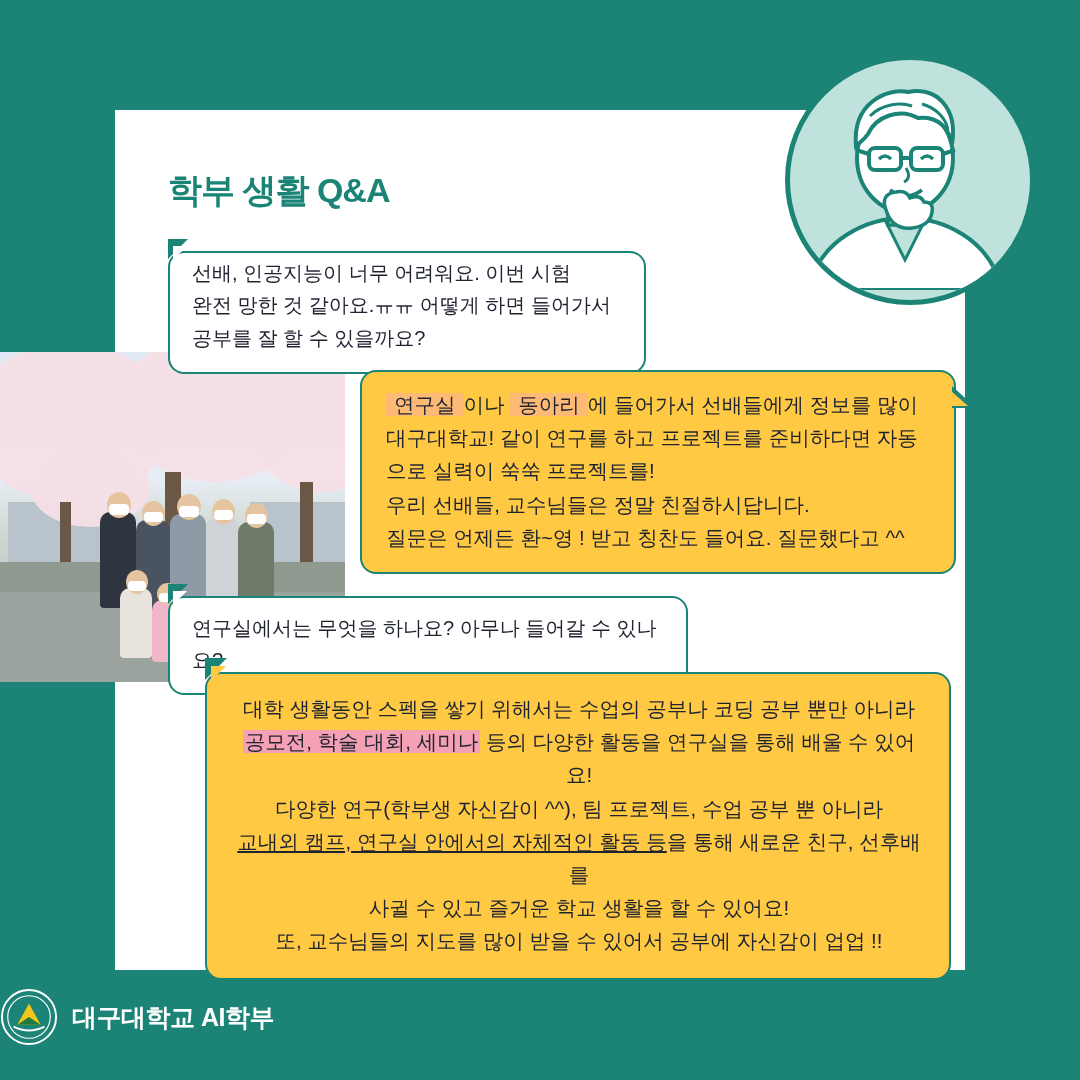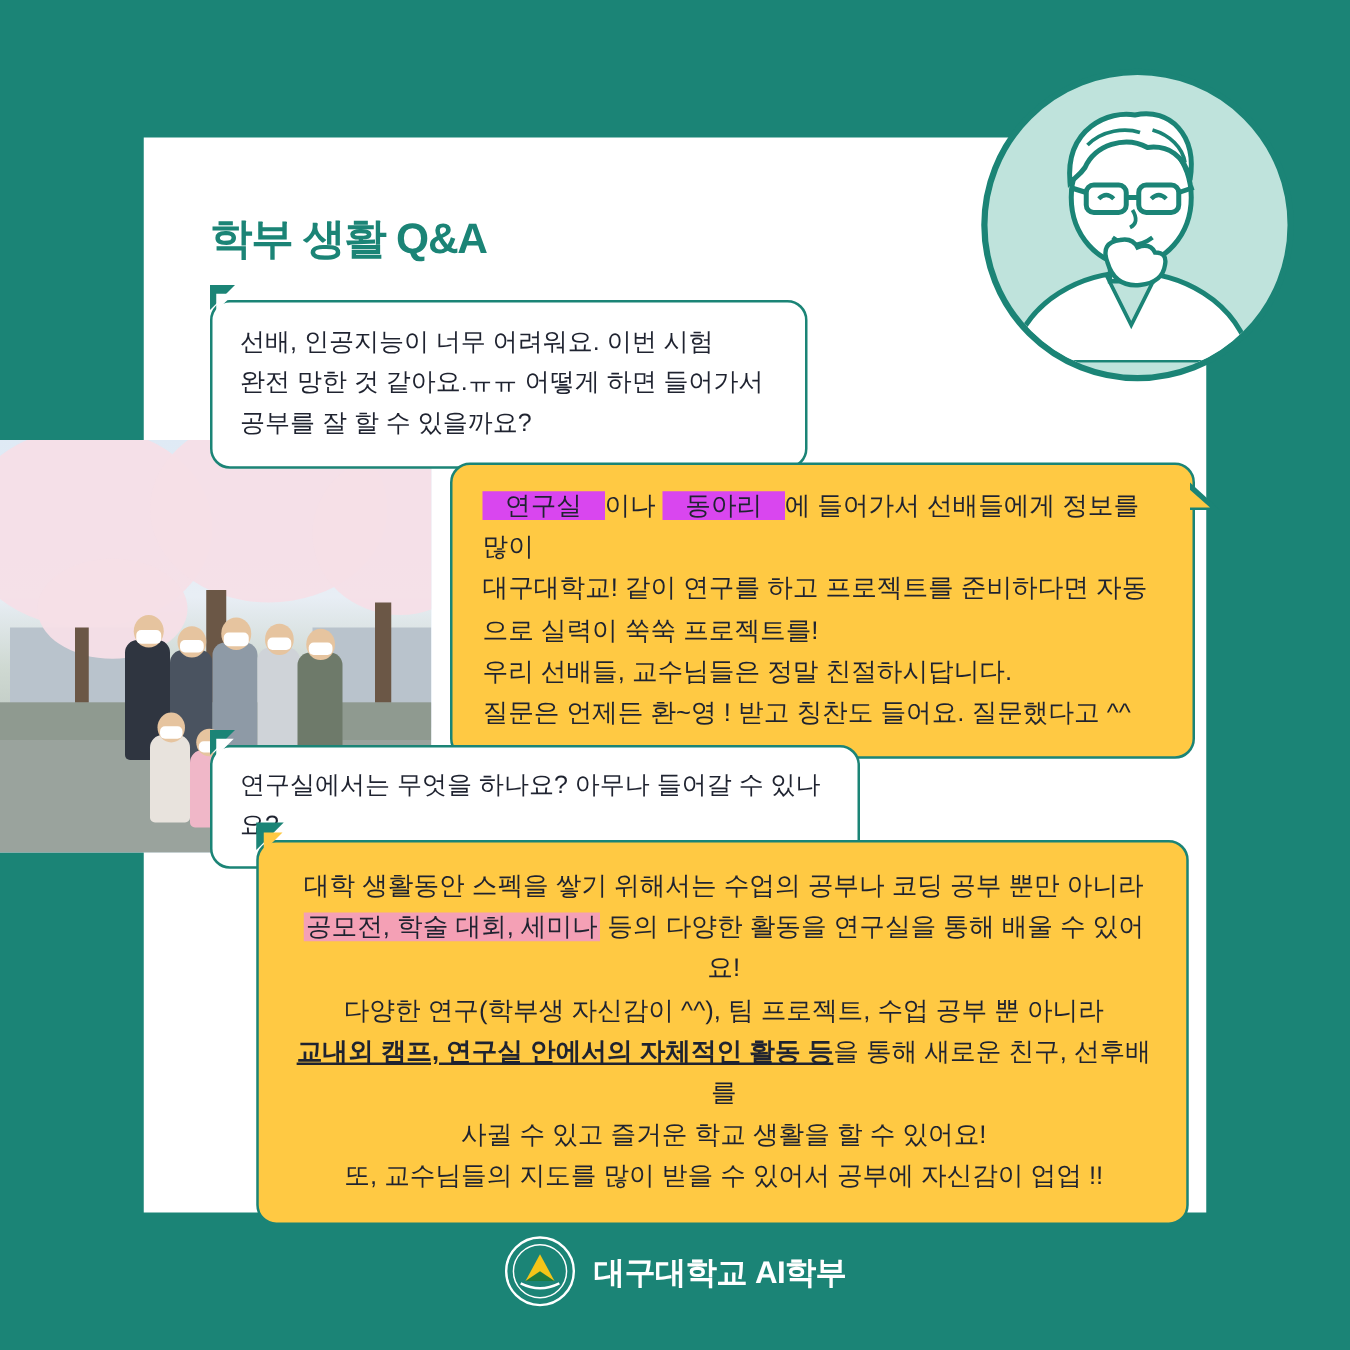--- a/index.html
+++ b/index.html
@@ -41,23 +41,23 @@
   .bubble{
     position:absolute;
     box-sizing:border-box;
     line-height:1.62;
     color:#1f2330;
   }
   .bubble p{margin:0;}
 
   
   .q1{
-    left:168px;top:240px;
+    left:168px;top:251px;
     width:478px;
-    padding:16px 20px 18px 22px;
+    padding:4px 20px 18px 22px;
     background:#ffffff;
     border:2.5px solid #1b8476;
     border-radius:16px;
     font-size:20px;
   }
   .q1:before{
     content:"";position:absolute;
     left:-2px;top:-14px;
     width:0;height:0;
     border-left:20px solid #1b8476;
@@ -140,23 +140,23 @@
     border-bottom:22px solid transparent;
   }
   .a2:after{
     content:"";position:absolute;
     left:4px;top:-8px;
     width:0;height:0;
     border-left:15px solid #ffc943;
     border-bottom:15px solid transparent;
   }
 
-  .hl-blue{background:#d946ef;padding:0 18px;text-align:center;}
+  .hl-blue{background:#fdba74;padding:0 8px;text-align:center;}
   .hl-pink{background:#f4a0b5;padding:0 2px;}
-  .ul-bold{font-weight:bold;text-decoration:underline;}
+  .ul-bold{font-weight:normal;text-decoration:underline;}
 
   
   .photo{
     position:absolute;
     left:0;top:352px;
     width:345px;height:330px;
     overflow:hidden;
     background:#cfe3f2;
   }
   .photo .sky{position:absolute;inset:0;background:linear-gradient(#dfeaf5 0%,#e8eef5 38%,#cfd9d2 55%,#9fa9a3 100%);}
@@ -168,21 +168,21 @@
   .photo .head{position:absolute;border-radius:50%;background:#e6c49f;}
   .photo .mask{position:absolute;border-radius:4px;background:#ffffff;}
 
   
   .footer{
     position:absolute;
     left:0;bottom:34px;
     width:100%;
     display:flex;
     align-items:center;
-    justify-content:center;
+    justify-content:flex-start;
     gap:14px;
   }
   .footer .logo{width:58px;height:58px;}
   .footer .fname{
     color:#ffffff;
     font-size:25px;
     font-weight:bold;
     letter-spacing:-.5px;
   }
 </style>

